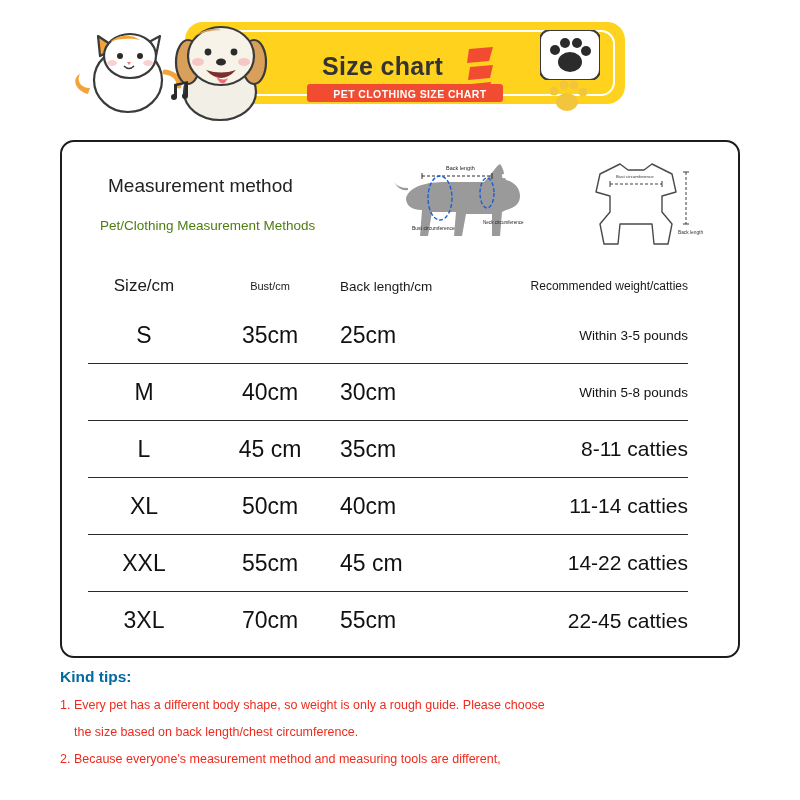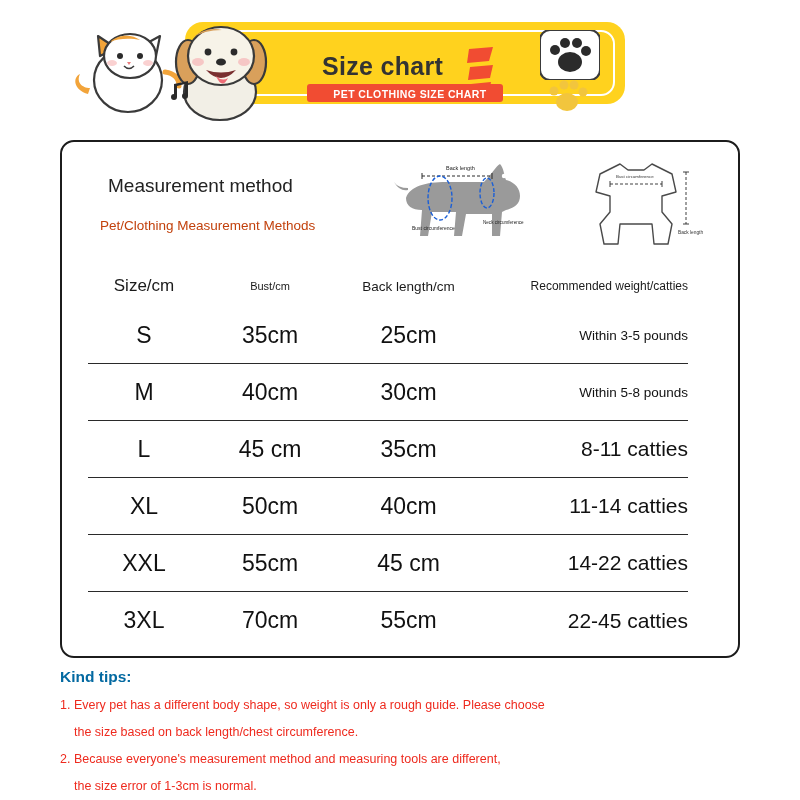--- a/index.html
+++ b/index.html
@@ -84,21 +84,21 @@
   #measurement-title {
     position: absolute;
     left: 108px; top: 175px;
     font-size: 19px;
     color: #222222;
   }
   #measurement-sub {
     position: absolute;
     left: 100px; top: 218px;
     font-size: 13.5px;
-    color: #c2410c;
+    color: #4d7c0f;
   }
 
   
   #dog-diagram { position: absolute; left: 388px; top: 152px; width: 150px; height: 100px; }
   #shirt-diagram { position: absolute; left: 556px; top: 150px; width: 160px; height: 108px; }
 
   
   #table {
     position: absolute;
     left: 88px; top: 265px;
@@ -110,21 +110,21 @@
     height: 57px;
     border-bottom: 1.5px solid #2a2a2a;
   }
   .row.head {
     height: 42px;
     border-bottom: none;
   }
   .row.last { border-bottom: none; }
   .c0 { width: 112px; text-align: center; }
   .c1 { width: 140px; text-align: center; }
-  .c2 { width: 137px; text-align: center; }
+  .c2 { width: 137px; }
   .c3 { width: 211px; text-align: right; }
 
   .head .c0, .head .c1, .head .c2, .head .c3 {
     color: #1a1a1a;
     font-weight: normal;
   }
   .head .c0 { font-size: 17px; }
   .head .c1 { font-size: 11px; }
   .head .c2 { font-size: 13.5px; }
   .head .c3 { font-size: 12px; }
@@ -304,16 +304,15 @@
       <div class="c2 body-cell">55cm</div>
       <div class="c3 body-cell weight">22-45 catties</div>
     </div>
   </div>
 
   <div id="tips">
     <div id="tips-title">Kind tips:</div>
     <div class="tip">1. Every pet has a different body shape, so weight is only a rough guide. Please choose</div>
     <div class="tip" style="margin-left:14px">the size based on back length/chest circumference.</div>
     <div class="tip">2. Because everyone's measurement method and measuring tools are different,</div>
-    <div class="tip" style="margin-left:14px">the size error of 1-3cm is normal.</div>
   </div>
 
 </div>
 
 </body></html>

